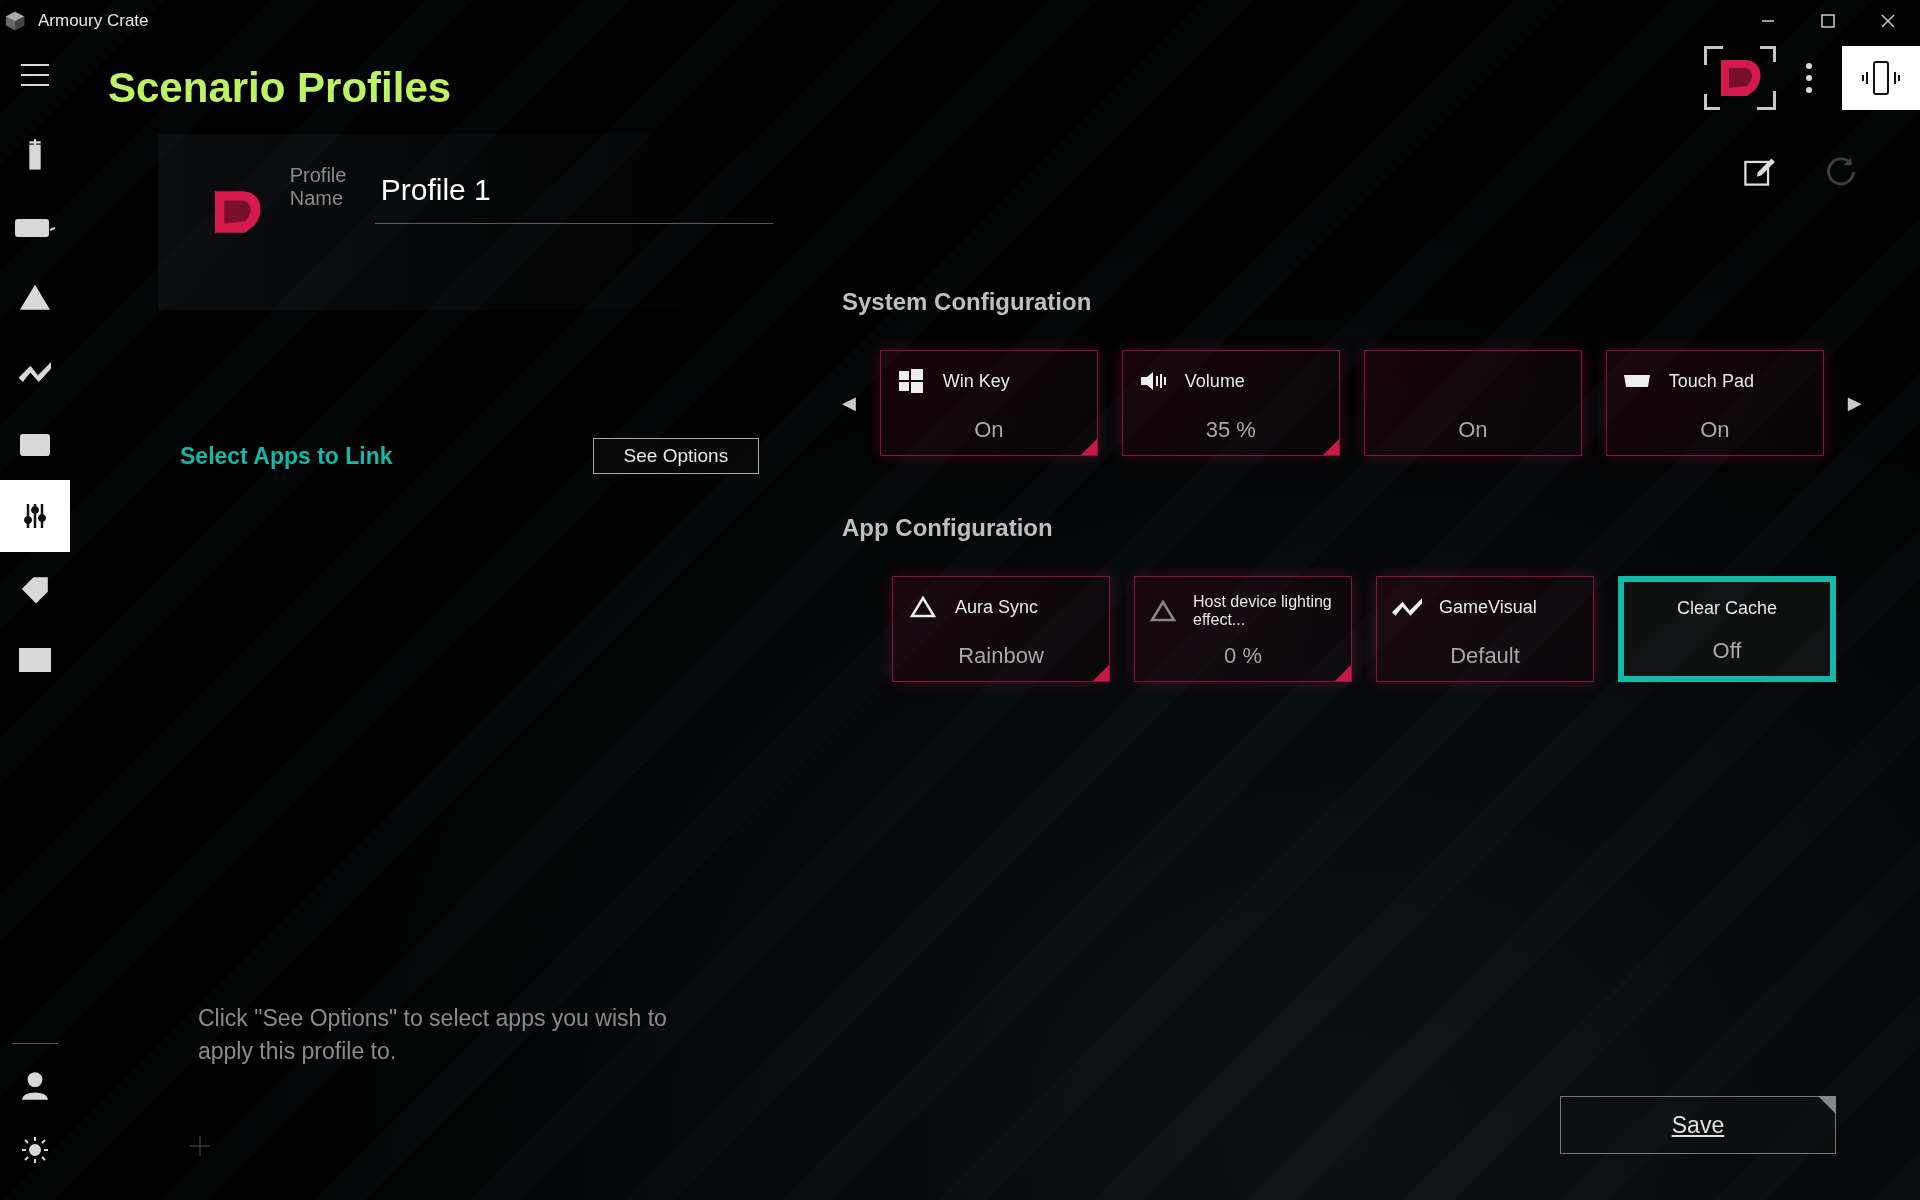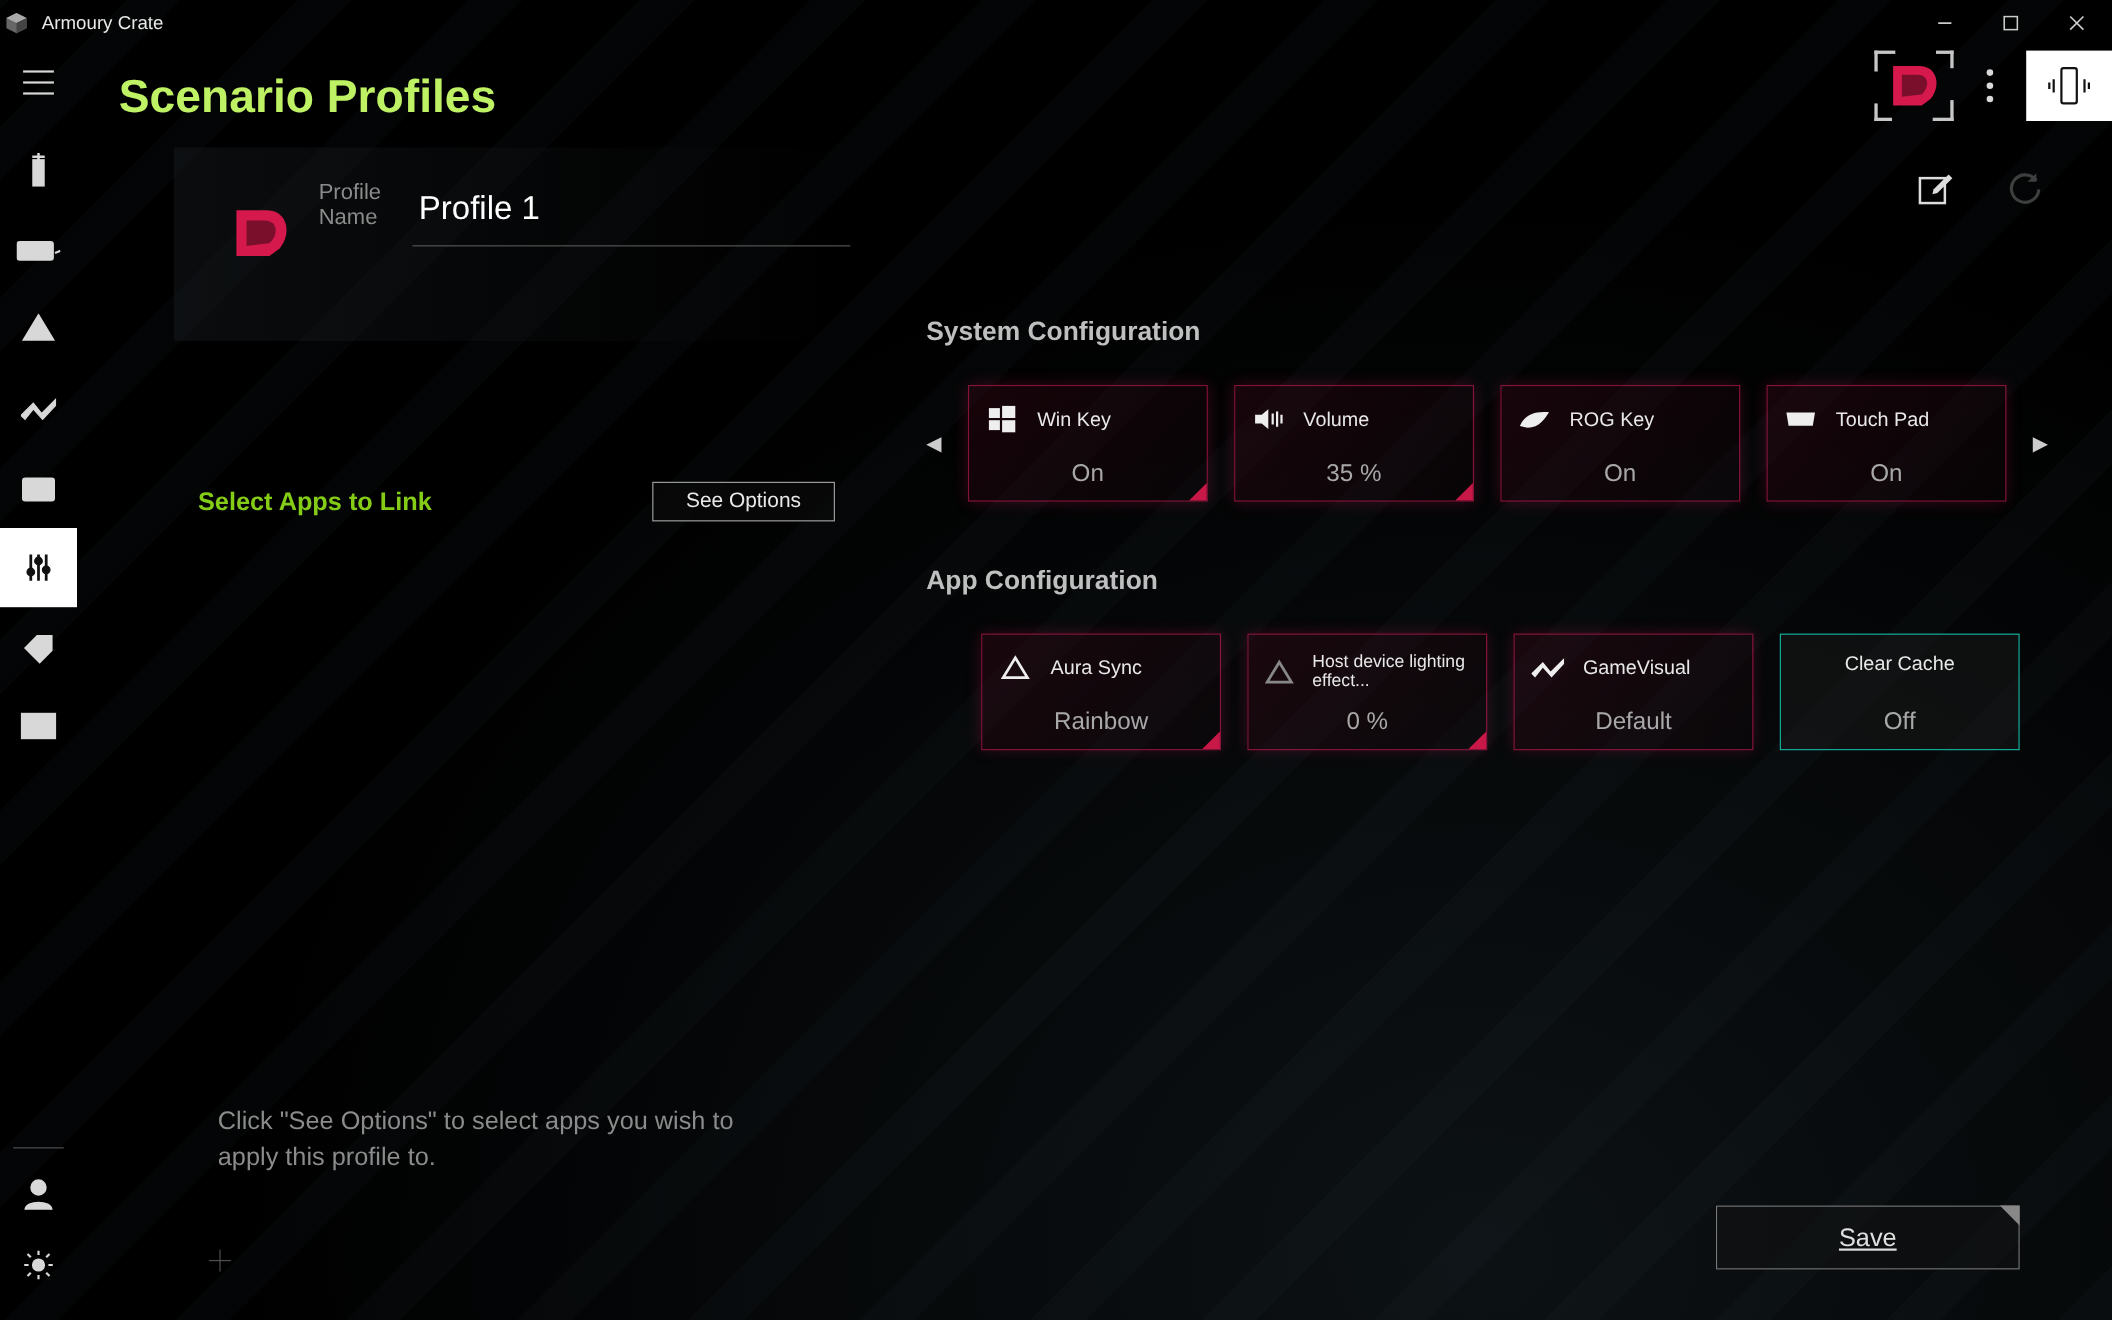--- a/index.html
+++ b/index.html
@@ -75,42 +75,42 @@
   }
   .pname-block{ display:flex; align-items:flex-start; gap:24px;}
   .pname-block .fields{display:flex;flex-direction:row;}
   .pname-block .label{ font-size:20px;color:#8b8b8b;margin-bottom:14px;}
   .pname-block input{
     background:transparent;border:none;border-bottom:1px solid #5a5a5a;color:#fff;
     font-size:30px;font-weight:400;outline:none;width:420px;padding:2px 6px 10px 6px;
     font-family:Liberation Sans, sans-serif;
   }
   .apps-row{ display:flex; align-items:center; gap:200px; margin-top:46px; margin-left:50px;}
-  .apps-row .lab{font-size:23px;font-weight:600;color:#84cc16;}
+  .apps-row .lab{font-size:23px;font-weight:600;color:#14b8a6;}
   .see-options{
     border:1px solid #a8a8a8;background:rgba(10,10,10,0.7);color:#e8e8e8;
     font-size:19px;padding:6px 30px;cursor:pointer;font-family:inherit;
   }
   .helper{ margin-top:280px; margin-left:90px; max-width:520px; font-size:23px; color:#8b8b8b; line-height:1.45;}
   
   .config{ position:absolute; left:772px; top:246px; right:60px;}
   .section-title{font-size:24px;font-weight:600;color:#bfbfbf;margin-bottom:34px;}
   .card-row{display:flex;align-items:center;gap:24px;position:relative;}
   .scroll-arrow{ width:26px;height:40px;display:flex;align-items:center;justify-content:center;cursor:pointer;color:#ccc;font-size:18px;}
   .cards{display:flex;gap:24px;}
   .card{
     width:218px;height:106px;position:relative;
     border:1px solid rgba(233,30,99,0.55);
     background:linear-gradient(135deg, rgba(80,10,30,0.28), rgba(20,5,10,0.2));
     box-shadow:0 0 14px rgba(233,30,99,0.22);
     cursor:pointer;
     display:flex;flex-direction:column;
   }
   .card.plain{
-    border:1px solid #14b8a6;background:rgba(30,30,30,0.4);box-shadow:none;
+    border:6px solid #14b8a6;background:rgba(30,30,30,0.4);box-shadow:none;
   }
   .card .top{display:flex;align-items:center;gap:16px;padding:16px 14px 0 14px;}
   .card .top .ic{width:32px;height:28px;display:flex;align-items:center;justify-content:center;}
   .card .top .nm{font-size:18px;color:#e8e8e8;font-weight:400;line-height:1.15;}
   .card.plain .top{justify-content:center;}
   .card .val{margin-top:auto;text-align:center;font-size:22px;color:#a8a8a8;padding-bottom:12px;font-weight:400;}
   .card .corner{
     position:absolute;right:0;bottom:0;width:0;height:0;
     border-left:16px solid transparent;border-bottom:16px solid #c81848;
   }
@@ -352,28 +352,20 @@
                   <line x1="22" y1="5" x2="22" y2="19" stroke="#eee" stroke-width="2"></line>
                   <line x1="26" y1="8" x2="26" y2="16" stroke="#eee" stroke-width="2"></line>
                 </svg>
               </span>
               <span class="nm">Volume</span>
             </div>
           <div class="val">35 %</div>
           <span class="corner"></span>
         </div>
         <div class="card nocorner">
-          <div class="top">
-              <span class="ic">
-                <svg width="30" height="22" viewBox="0 0 34 22">
-                  <path d="M2 18 C6 8 16 2 32 4 C28 10 22 20 10 20 Z" fill="#eee"></path>
-                </svg>
-              </span>
-              <span class="nm">ROG Key</span>
-            </div>
           <div class="val">On</div>
         </div>
         <div class="card nocorner">
           <div class="top">
               <span class="ic">
                 <svg width="30" height="22" viewBox="0 0 30 20">
                   <path d="M2 4 L28 4 L26 16 L4 16 Z" fill="#eee"></path>
                 </svg>
               </span>
               <span class="nm">Touch Pad</span>

